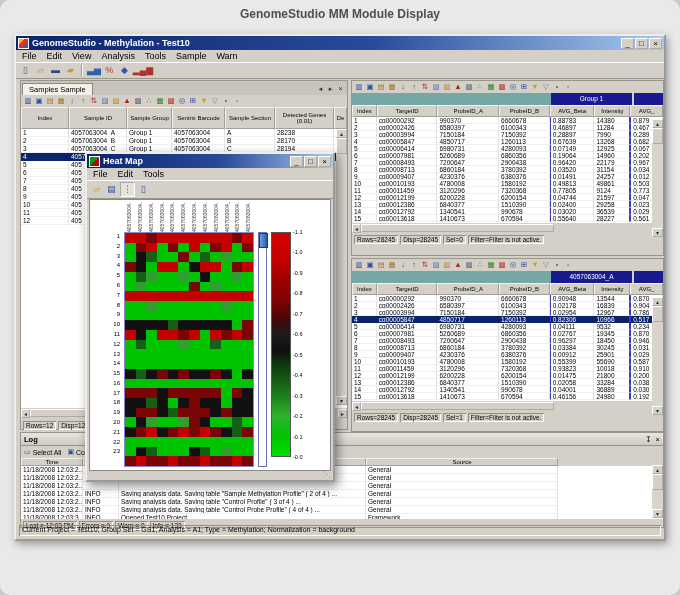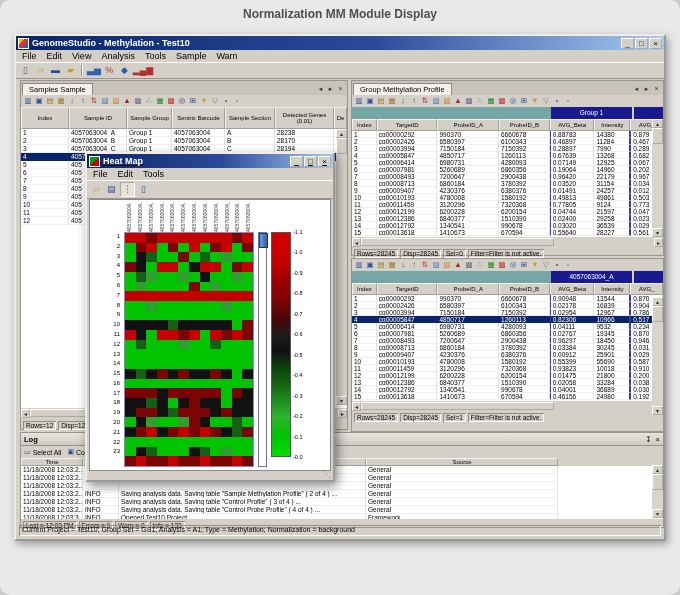--- a/index.html
+++ b/index.html
@@ -83,21 +83,21 @@
   #hmgrip{position:absolute;right:2px;bottom:1px;font-size:8px;color:#888;}
   
   #mainstatus{position:absolute;left:3px;right:3px;bottom:3px;height:11px;
               box-shadow:inset 1px 1px 0 #938f85,inset -1px -1px 0 #fff;
               font-size:7px;color:#000;padding:1px 3px;white-space:nowrap;overflow:hidden;box-sizing:border-box;}
 </style>
 </head>
 <body>
 
 <div id="stage">
-  <div class="caption">Normalization MM Module Display</div>
+  <div class="caption">GenomeStudio MM Module Display</div>
 
   <div id="mainwin">
     <div class="titlebar">
       <span class="appicon"></span>
       <span class="titletext">GenomeStudio - Methylation - Test10</span>
       <span class="winbtns" id="main-winbtns">
           <span class="winbtn">_</span>
           <span class="winbtn">□</span>
           <span class="winbtn">×</span>
         </span>
@@ -285,28 +285,20 @@
           <span class="statusseg">Se</span>
         </div>
         <div class="vscroll" style="right: 0px; top: 48px; height: 276px;">
           <span class="sbtn" style="height: 9px;">▴</span>
           <span class="vthumb" style="height: 16px;"></span>
           <span style="flex: 1 1 0%;"></span>
           <span class="sbtn" style="height: 9px;">▾</span>
         </div>
       </div>
     <div class="panel" id="group-panel" style="left:335px;top:44px;width:313px;height:176px;">
-        <div class="tabbar">
-          <span class="tab">Group Methylation Profile</span>
-          <span class="tabnav">
-            <span>◂</span>
-            <span>▸</span>
-            <span>×</span>
-          </span>
-        </div>
         <div class="ptoolbar">
           <span class="picon" style="color: rgb(43, 79, 160);">▥</span>
           <span class="picon" style="color: rgb(43, 79, 160);">▣</span>
           <span class="picon" style="color: rgb(160, 120, 40);">▤</span>
           <span class="picon" style="color: rgb(160, 120, 40);">▦</span>
           <span class="picon" style="color: rgb(68, 68, 68);">↓</span>
           <span class="picon" style="color: rgb(68, 68, 68);">↑</span>
           <span class="picon" style="color: rgb(176, 48, 48);">⇅</span>
           <span class="picon" style="color: rgb(85, 119, 187);">▨</span>
           <span class="picon" style="color: rgb(192, 138, 42);">▧</span>
@@ -766,21 +758,21 @@
           <span class="vthumb" style="height: 16px;"></span>
           <span style="flex: 1 1 0%;"></span>
           <span class="sbtn" style="height: 9px;">▾</span>
         </div>
       </div>
 
     <div id="mainstatus">Current Project = Test10; Group Set = GS1; Analysis = A1; Type = Methylation; Normalization = background</div>
   </div>
 
   <div id="hmwin">
-    <div class="titlebar" style="margin:0;text-decoration:underline;">
+    <div class="titlebar" style="margin:0;">
       <span class="appicon" style="background:linear-gradient(135deg,#00a000 0 50%,#c00000 50%);"></span>
       <span class="titletext">Heat Map</span>
       <span class="winbtns" id="hm-winbtns">
           <span class="winbtn">_</span>
           <span class="winbtn">□</span>
           <span class="winbtn">×</span>
         </span>
     </div>
     <div class="menubar" id="hm-menubar">
         <span class="menu-item">File</span>

